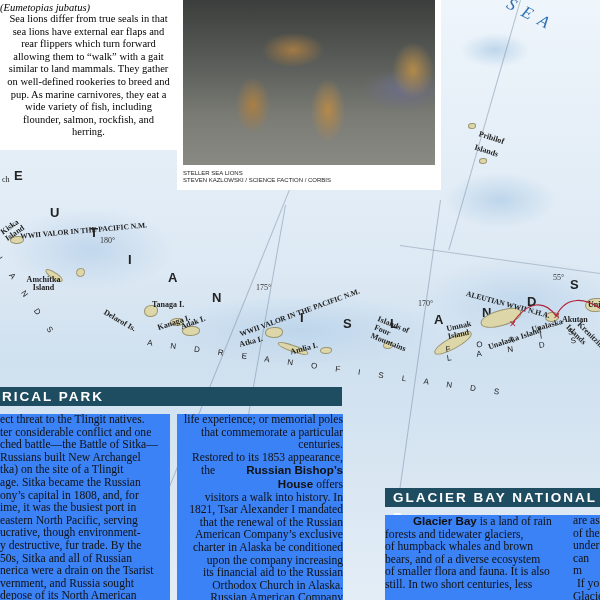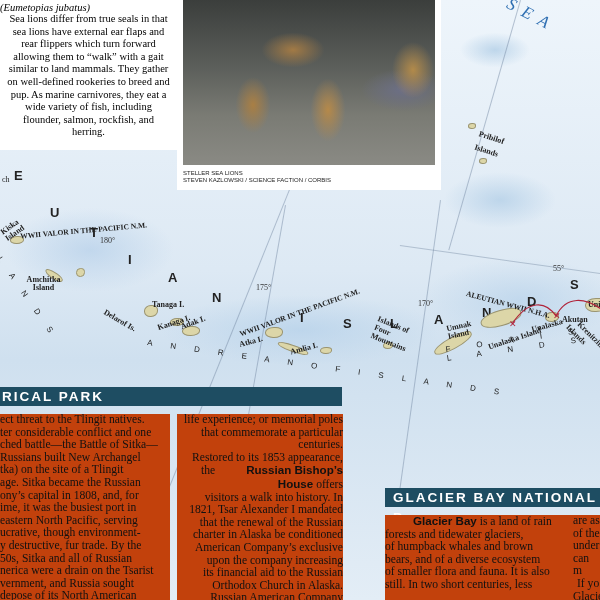--- a/index.html
+++ b/index.html
@@ -33,21 +33,21 @@
              radial-gradient(ellipse 25px 45px at 145px 110px, #b5894a, transparent 70%),
              radial-gradient(ellipse 25px 40px at 70px 105px, #a97f44, transparent 70%),
              radial-gradient(ellipse 45px 25px at 110px 50px, #a27a45, transparent 70%),
              radial-gradient(ellipse 60px 30px at 220px 90px, #6c6f86, transparent 70%),
              linear-gradient(180deg, #3b3e3c 0%, #5b5e5a 40%, #7a7b74 70%, #8a8a84 100%); }
   .photo-credit { position:absolute; left:6px; top:170px; font-family:"Liberation Sans", sans-serif;
                   font-size:6px; line-height:7px; color:#222; }
 
   .banner { position:absolute; background:#1e4d62; color:#fff; font-family:"Liberation Sans", sans-serif;
             font-weight:bold; letter-spacing:2px; font-size:13.5px; }
-  .col { position:absolute; font-size:11.6px; line-height:12.6px; color:#111; background:#c2410c; }
+  .col { position:absolute; font-size:11.6px; line-height:12.6px; color:#111; background:#3b82f6; }
   .col p { margin:0; }
   .ind { text-indent:12px; }
   .b { font-family:"Liberation Sans", sans-serif; font-weight:bold;padding-left:28px; }
 </style>
 </head>
 <body>
 
 <div class="map">
 
   <div class="gridline" style="left:305px;top:150px;height:460px;transform:rotate(22deg);"></div>
@@ -68,21 +68,21 @@
   <div class="big" style="left:343px;top:316px;">S</div>
   <div class="big" style="left:390px;top:316px;">L</div>
   <div class="big" style="left:434px;top:312px;">A</div>
   <div class="big" style="left:482px;top:305px;">N</div>
   <div class="big" style="left:527px;top:294px;">D</div>
   <div class="big" style="left:570px;top:277px;">S</div>
 
   <div class="deg" style="left:100px;top:236px;">180°</div>
   <div class="deg" style="left:256px;top:283px;">175°</div>
   <div class="deg" style="left:418px;top:299px;">170°</div>
-  <div class="deg" style="left:553px;top:264px;">55°</div>
+  <div class="deg" style="left:553px;top:273px;">55°</div>
 
   <div class="island" style="left:10px;top:236px;width:12px;height:6px;"></div>
   <div class="island" style="left:44px;top:272px;width:18px;height:5px;transform:rotate(35deg);"></div>
   <div class="island" style="left:76px;top:268px;width:7px;height:7px;"></div>
   <div class="island" style="left:144px;top:305px;width:12px;height:10px;"></div>
   <div class="island" style="left:170px;top:318px;width:12px;height:6px;"></div>
   <div class="island" style="left:182px;top:326px;width:16px;height:8px;"></div>
   <div class="island" style="left:265px;top:327px;width:16px;height:9px;"></div>
   <div class="island" style="left:277px;top:345px;width:30px;height:5px;transform:rotate(20deg);"></div>
   <div class="island" style="left:320px;top:347px;width:10px;height:5px;"></div>
@@ -163,22 +163,22 @@
 </div>
 <div class="col" style="left:177px;top:414px;width:166px;height:186px;text-align:right;">
   <p>life experience; or memorial poles</p>
   <p>that commemorate a particular</p>
   <p>centuries.</p>
   <p class="ind">Restored to its 1853 appearance,</p>
   <p><span>the </span><span class="b">Russian Bishop’s House</span><span> offers</span></p>
   <p>visitors a walk into history. In</p>
   <p>1821, Tsar Alexander I mandated</p>
   <p>that the renewal of the Russian</p>
+  <p>American Company’s exclusive</p>
   <p>charter in Alaska be conditioned</p>
-  <p>American Company’s exclusive</p>
   <p>upon the company increasing</p>
   <p>its financial aid to the Russian</p>
   <p>Orthodox Church in Alaska.</p>
   <p>Russian American Company</p>
 
 </div>
 
 <div class="banner" style="left:385px;top:488px;width:215px;height:19px;line-height:20px;padding-left:8px;">GLACIER BAY NATIONAL P</div>
 <div class="col" style="left:385px;top:515px;width:190px;height:85px;">
   <p><span class="b">Glacier Bay</span><span> is a land of rain</span></p>

